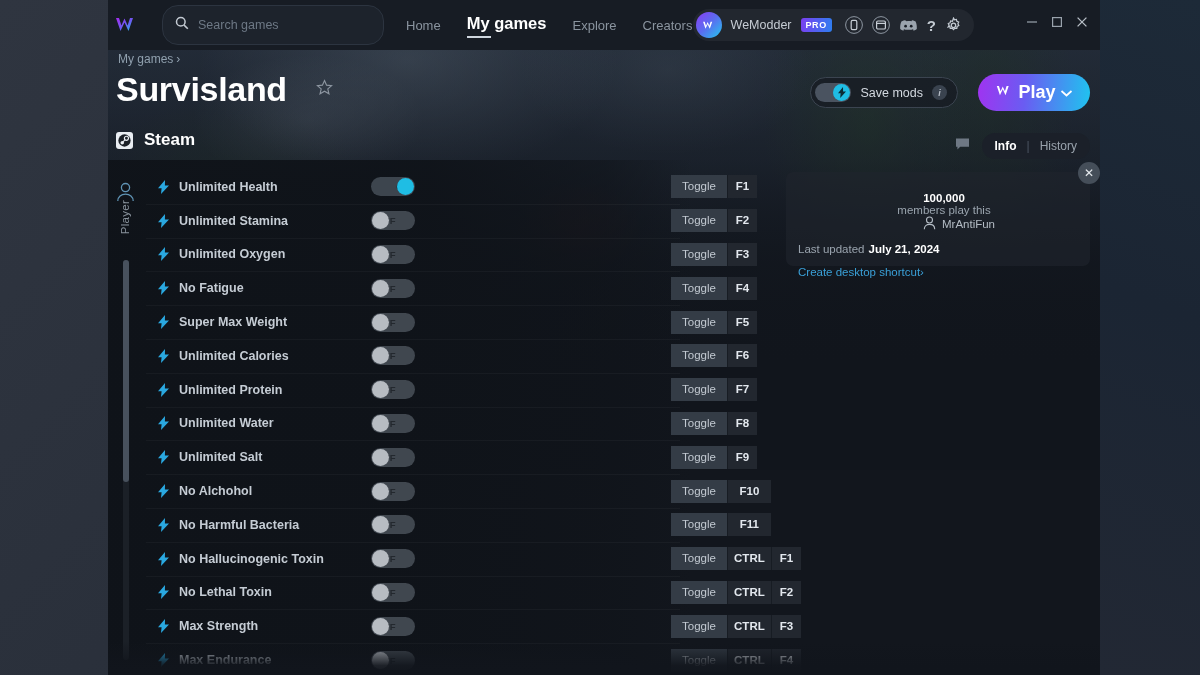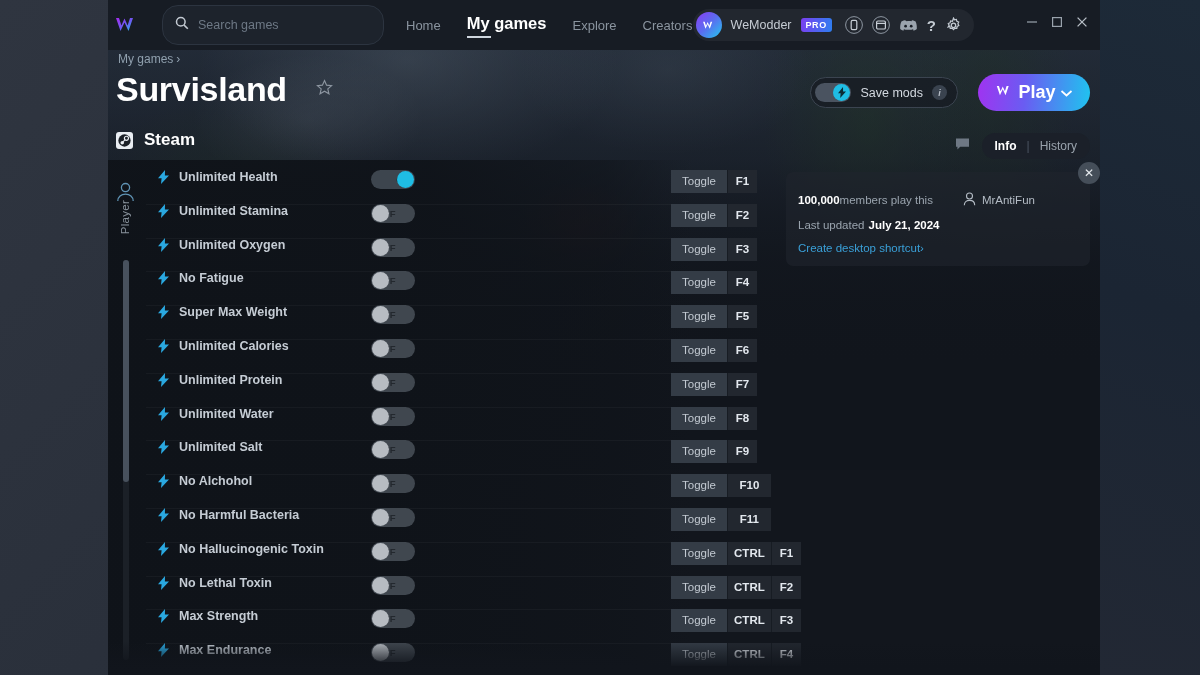--- a/index.html
+++ b/index.html
@@ -168,21 +168,21 @@
     position: absolute; left: 678px; top: 172px; width: 304px; height: 94px;
     background: rgba(31,37,45,.60); border-radius: 7px; z-index: 25;
     padding: 20px 0 0 12px;
   }
   #info-close {
     position: absolute; right: -10px; top: -10px; width: 22px; height: 22px;
     border-radius: 50%; background: #454e59; color: #e6eaee; font-size: 12px;
     display: flex; align-items: center; justify-content: center; cursor: pointer;
   }
   .info-line { display: flex; align-items: center; font-size: 11.5px; color: #9aa4ae; }
-  #members-row { gap: 0; }
+  #members-row { gap: 0; flex-direction: column; }
   #members-count { color: #fff; font-weight: bold; }
   #author-row { display: flex; align-items: center; gap: 6px; margin-left: 30px; }
   #author-name { color: #b4bcc5; font-size: 11.5px; }
   #updated-row { margin-top: 11px; }
   #updated-date { color: #fff; font-weight: bold; margin-left: 4px; }
   #shortcut-link {
     margin-top: 11px; color: #3aa0d8; font-size: 11.5px; cursor: pointer;
     display: flex; align-items: center;  text-align: center;
   }
 
@@ -200,21 +200,21 @@
   #rail-track {
     position: absolute; left: 15px; top: 92px; width: 6px; height: 400px;
     background: #1b2027; border-radius: 3px;
   }
   #rail-thumb {
     position: absolute; left: 0; top: 0; width: 6px; height: 222px;
     background: #48515d; border-radius: 3px; cursor: pointer;
   }
 
   #list { position: absolute; left: 38px; top: 170px; width: 954px; z-index: 21; }
-  .row { position: relative; height: 33.8px; display: flex; }
+  .row { position: relative; height: 33.8px; display: flex; align-items: center; }
   .row-sep {
     position: absolute; left: 0; right: 420px; top: 0; height: 1px;
     background: rgba(255,255,255,.035);
   }
   .bolt { width: 14px; margin-left: 12px; flex: 0 0 auto; display: flex; }
   .cheat-name {
     color: #c5ccd4; font-size: 12.5px; font-weight: bold;
     margin-left: 7px; width: 192px; flex: 0 0 auto;
   }
   .tgl {

